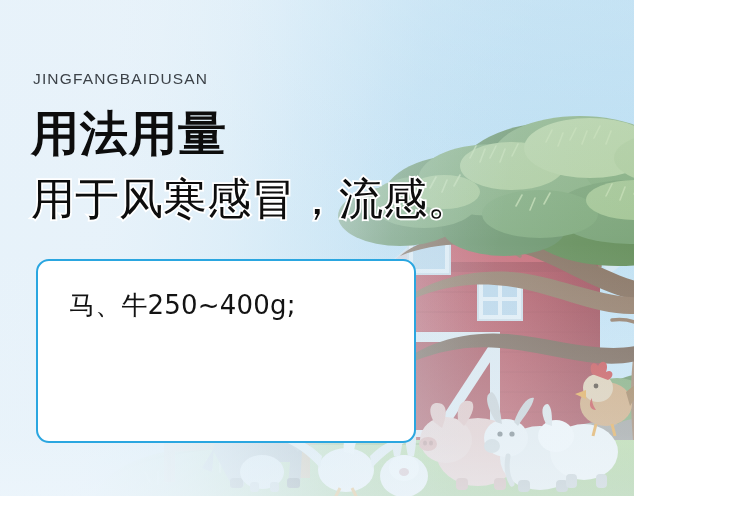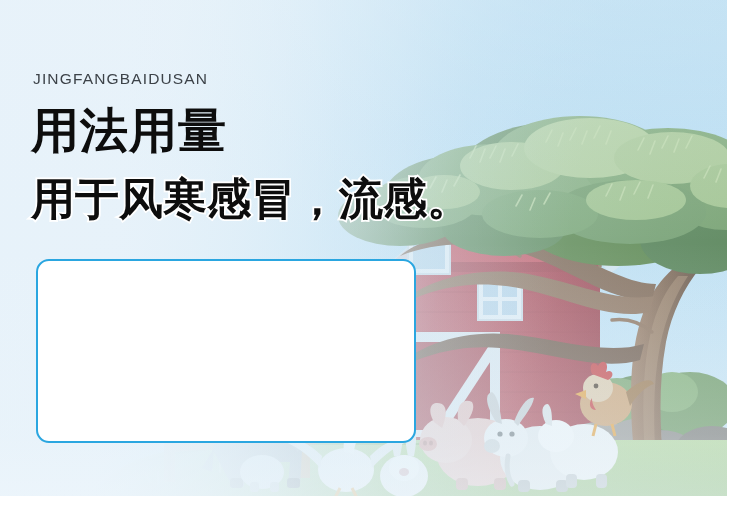--- a/index.html
+++ b/index.html
@@ -1,20 +1,20 @@
 <!DOCTYPE html>
 <html><head>
 <meta charset="utf-8">
 <style>
   html,body{margin:0;padding:0;background:#fff;}
   body{font-family:"Liberation Sans","DejaVu Sans",sans-serif;}
 
   #poster{
     position:relative;
-    width:727px;height:505px;
+    width:634px;height:505px;
     overflow:hidden;
     background:#f97316;
   }
 
   
   .sky{
     position:absolute;inset:0;
     background:
       radial-gradient(130% 110% at 88% 28%, #a3d3ef 0%, #bfe0f2 32%, #d9ecf7 58%, #e6f2f9 78%, #eaf3f9 100%);
   }
@@ -62,26 +62,26 @@
     font-size:15.5px;letter-spacing:1.15px;
     color:#3c4248;font-weight:400;
     font-family:"Liberation Sans",sans-serif;
     white-space:nowrap;
   }
   .title1{
     position:absolute;left:31px;top:108px;
     font-size:48px;line-height:52px;
     font-weight:700;color:#0d0d0d;
     letter-spacing:1px;white-space:nowrap;
-    font-family:Liberation Mono, monospace;
+    font-family:Liberation Serif, serif;
   }
   .title2{
     position:absolute;left:31px;top:174px;
     font-size:44px;line-height:50px;
-    font-weight:700;color:#0d0d0d;
+    font-weight:400;color:#0d0d0d;
     letter-spacing:0px;white-space:nowrap;
     font-family:"DejaVu Sans","Liberation Sans",sans-serif;
     -webkit-text-stroke:3.5px #ffffff;
     paint-order:stroke fill;
     text-shadow:0 0 2px rgba(255,255,255,.9);
   }
 
   
   .card{
     position:absolute;left:36px;top:259px;
@@ -356,16 +356,17 @@
   <div class="veil"></div>
   <div class="veil2"></div>
   <div class="bottom-strip"></div>
 
   <div class="eyebrow">JINGFANGBAIDUSAN</div>
   <div class="title1">用法用量</div>
   <div class="title2">用于风寒感冒，流感。</div>
 
   <div class="card">
     <div class="card-lines">
+      <div>马、牛250~400g;</div>
     </div>
   </div>
 
 </div>
 
 </body></html>

